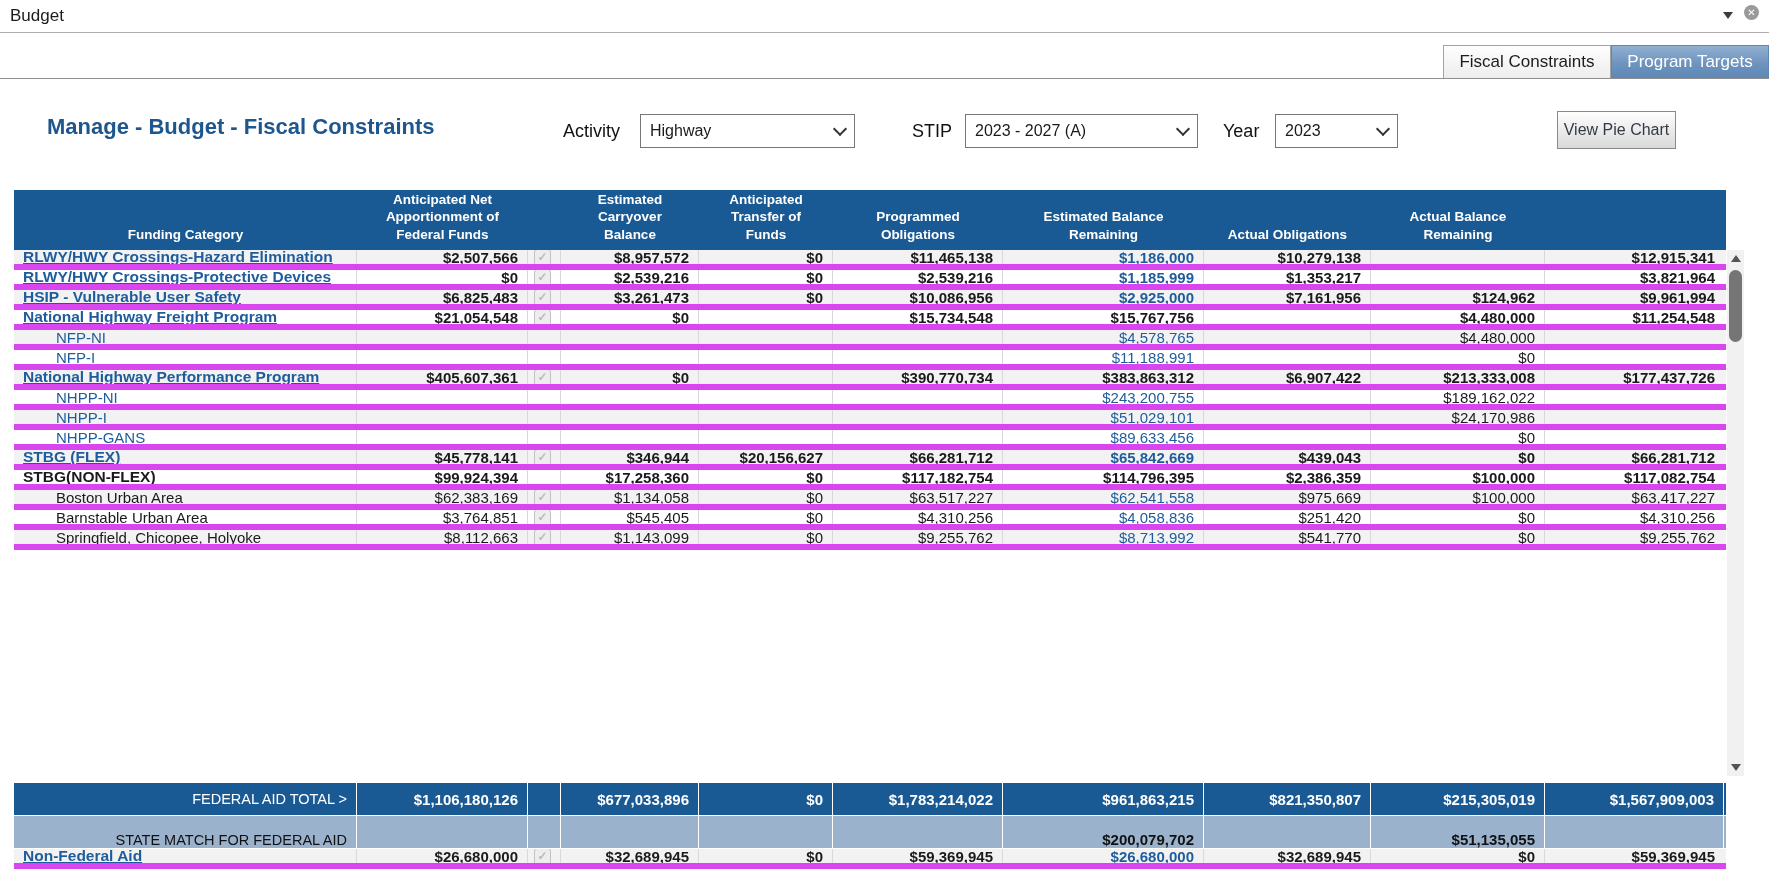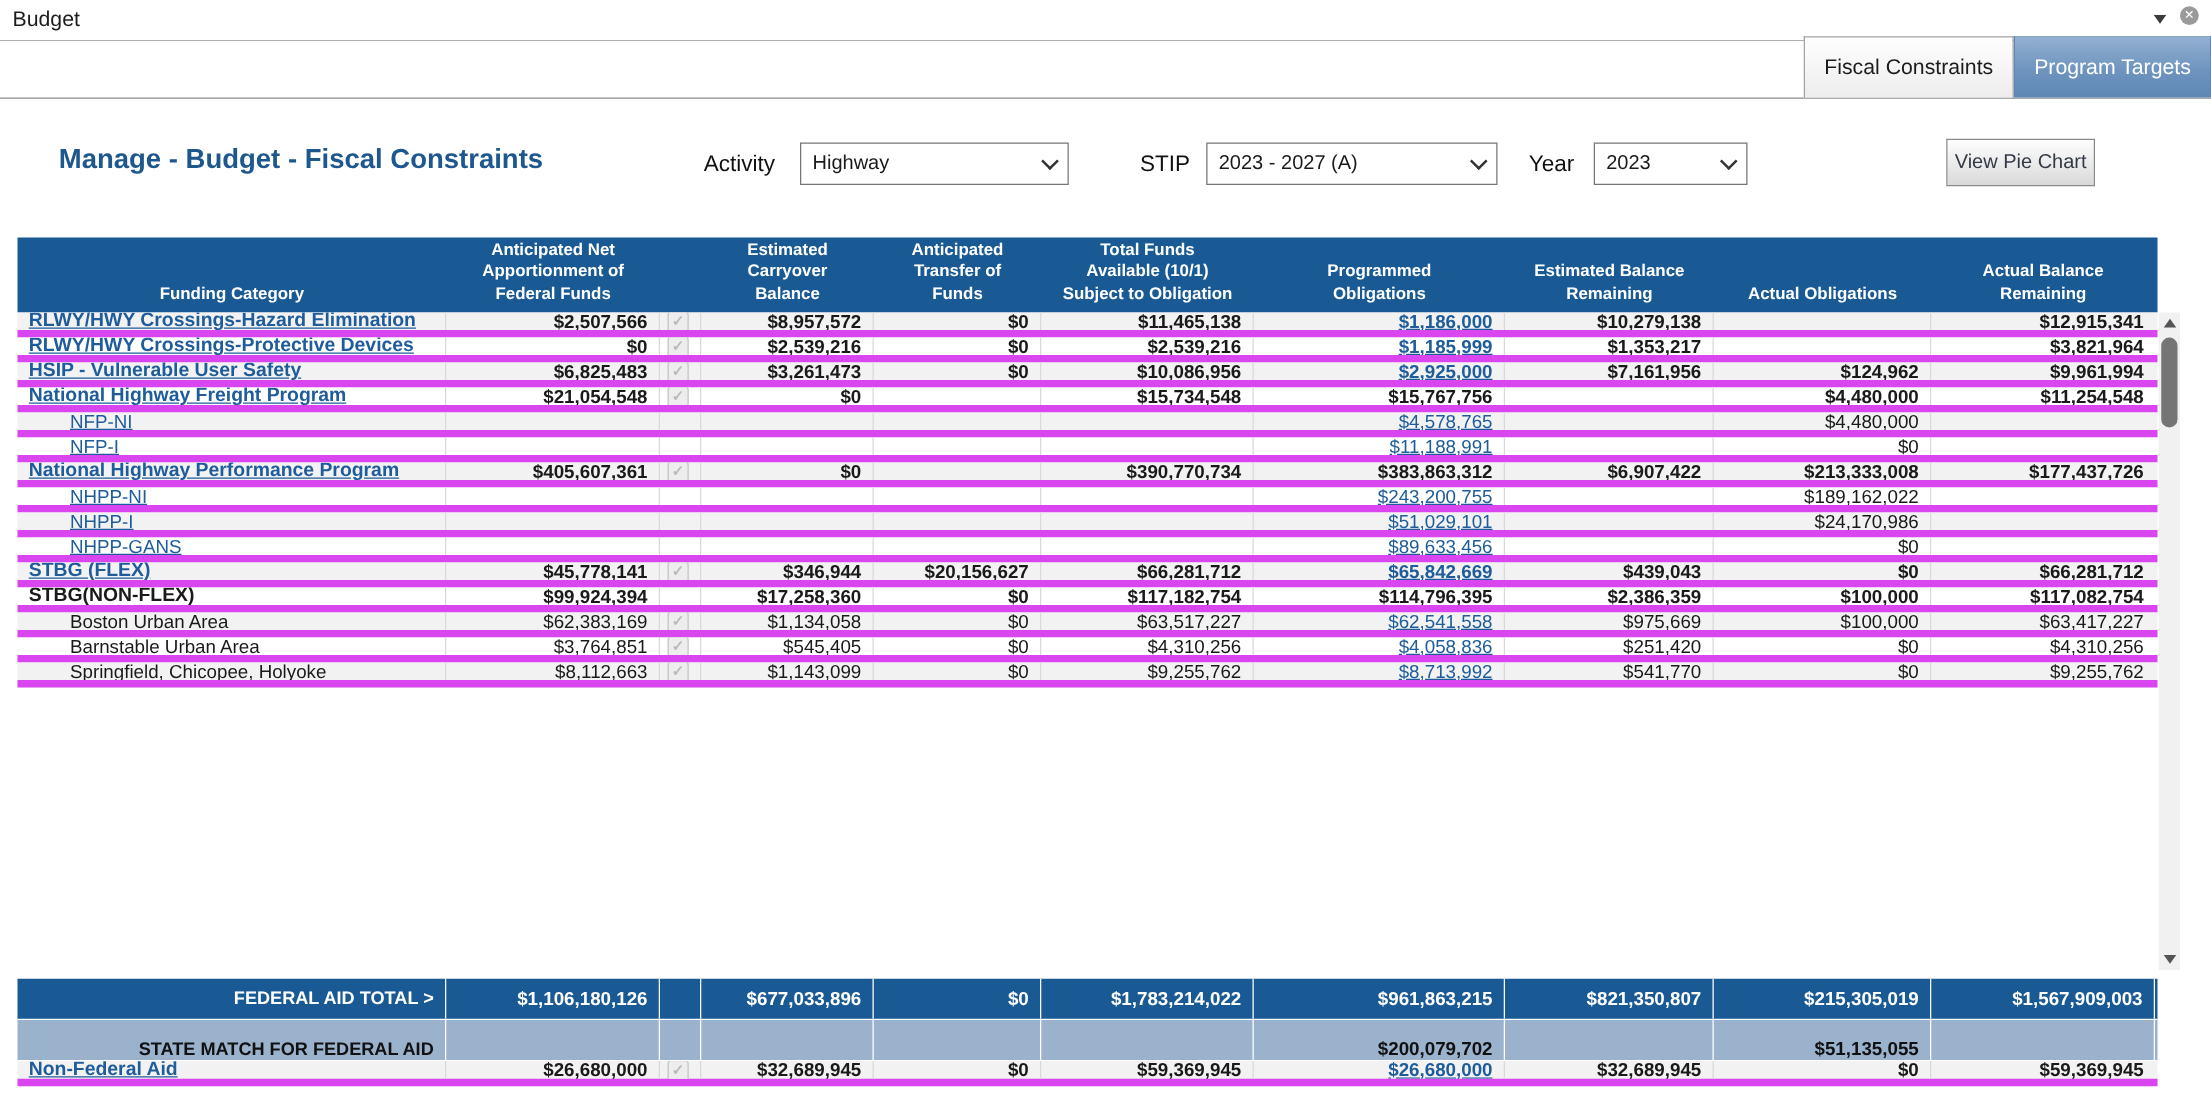--- a/index.html
+++ b/index.html
@@ -11,21 +11,21 @@
   .grid10{display:grid;grid-template-columns:var(--cols);}
 
   
   .topbar{position:absolute;top:0;left:0;width:1769px;height:32px;background:#fff;border-bottom:1px solid #aeaeae;}
   .wtitle{position:absolute;left:10px;top:6px;font-size:17px;color:#1c1c1c;}
   .caret{position:absolute;right:36px;top:12px;width:0;height:0;border-left:5px solid transparent;border-right:5px solid transparent;border-top:7px solid #3c3c3c;cursor:pointer;}
   .closeic{position:absolute;right:10px;top:5px;width:15px;height:15px;border-radius:50%;background:#9a9a9a;color:#fff;font-size:10px;line-height:15px;text-align:center;cursor:pointer;}
 
   
   .tabstrip{position:absolute;top:33px;left:0;width:1769px;height:46px;background:#fff;border-bottom:1px solid #8f8f8f;box-sizing:border-box;}
-  .tab{position:absolute;bottom:0;height:49px;display:flex;align-items:center;justify-content:center;font-size:17px;box-sizing:border-box;cursor:pointer;}
+  .tab{position:absolute;bottom:0;height:33px;display:flex;align-items:center;justify-content:center;font-size:17px;box-sizing:border-box;cursor:pointer;}
   .tab.active{right:158px;width:168px;background:linear-gradient(#fefefe,#ededed);border:1px solid #a3a3a3;border-bottom:none;color:#1c1c1c;z-index:2;}
   .tab.inactive{right:0;width:158px;background:linear-gradient(#92afd1 0%,#6e94be 55%,#5d87b5 100%);border:1px solid #5d87b5;border-bottom:none;color:#fff;}
 
   
   .page-title{position:absolute;left:47px;top:114px;font-size:22px;font-weight:bold;color:#1d578d;}
   .flabel{position:absolute;top:121px;font-size:18px;color:#111;}
   .select{position:absolute;top:114px;height:34px;background:#fff;border:1px solid #767676;box-sizing:border-box;display:flex;align-items:center;justify-content:space-between;padding:0 9px;font-size:16px;cursor:pointer;}
   .chev{width:8px;height:8px;border-right:2px solid #333;border-bottom:2px solid #333;transform:rotate(45deg);margin-top:-4px;flex:none;}
   .pie-btn{position:absolute;left:1557px;top:111px;width:119px;height:38px;background:linear-gradient(#fefefe,#d9d9d9);border:1px solid #8a8a8a;box-sizing:border-box;display:flex;align-items:center;justify-content:center;font-size:16px;color:#333a45;cursor:pointer;}
 
@@ -58,21 +58,21 @@
   .sb-thumb{position:absolute;left:2px;top:20px;width:13px;height:72px;background:#757575;border-radius:7px;cursor:pointer;}
 
   
   .totals{position:absolute;left:14px;top:783px;width:1712px;}
   .trow.total-dark{background:#1a5a94;height:33px;border-bottom:1px solid #fff;}
   .trow.total-dark .cell{border-right:1px solid #fff;color:#fff;}
   .trow.total-dark .b{color:#fff;}
   .trow.total-light{background:#9bb2cd;height:33px;border-bottom:1px solid #fff;}
   .trow.total-light .cell{border-right:1px solid #fff;color:#111;align-items:flex-end;}
   .trow.total-light .b{color:#111;}
-  .cell.tlabel{justify-content:flex-end;font-weight:bold;font-size:14.5px;}
+  .cell.tlabel{justify-content:flex-end;font-weight:normal;font-size:14.5px;}
 </style>
 </head>
 <body>
 
 <div class="topbar">
   <span class="wtitle">Budget</span>
   <span class="caret"></span>
   <span class="closeic">✕</span>
 </div>
 
@@ -117,25 +117,20 @@
       <div>Estimated</div>
       <div>Carryover</div>
       <div>Balance</div>
     </div>
     <div class="hcell">
       <div>Anticipated</div>
       <div>Transfer of</div>
       <div>Funds</div>
     </div>
     <div class="hcell">
-      <div>Total Funds</div>
-      <div>Available (10/1)</div>
-      <div>Subject to Obligation</div>
-    </div>
-    <div class="hcell">
       <div>Programmed</div>
       <div>Obligations</div>
     </div>
     <div class="hcell">
       <div>Estimated Balance</div>
       <div>Remaining</div>
     </div>
     <div class="hcell">
       <div>Actual Obligations</div>
     </div>

